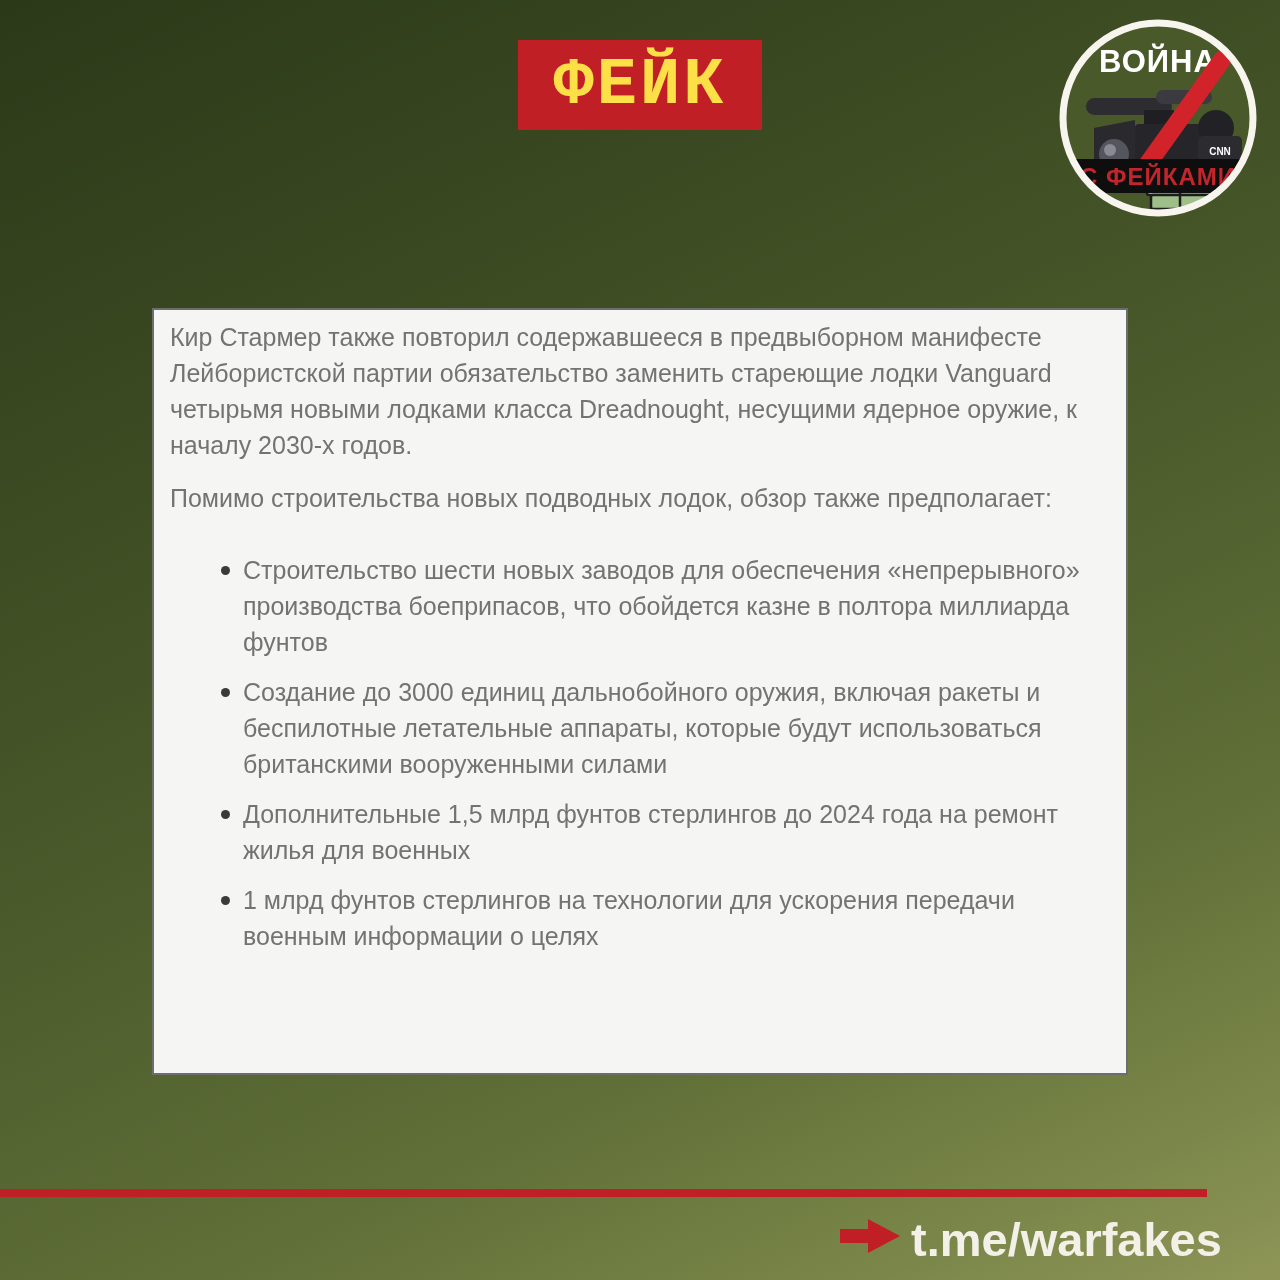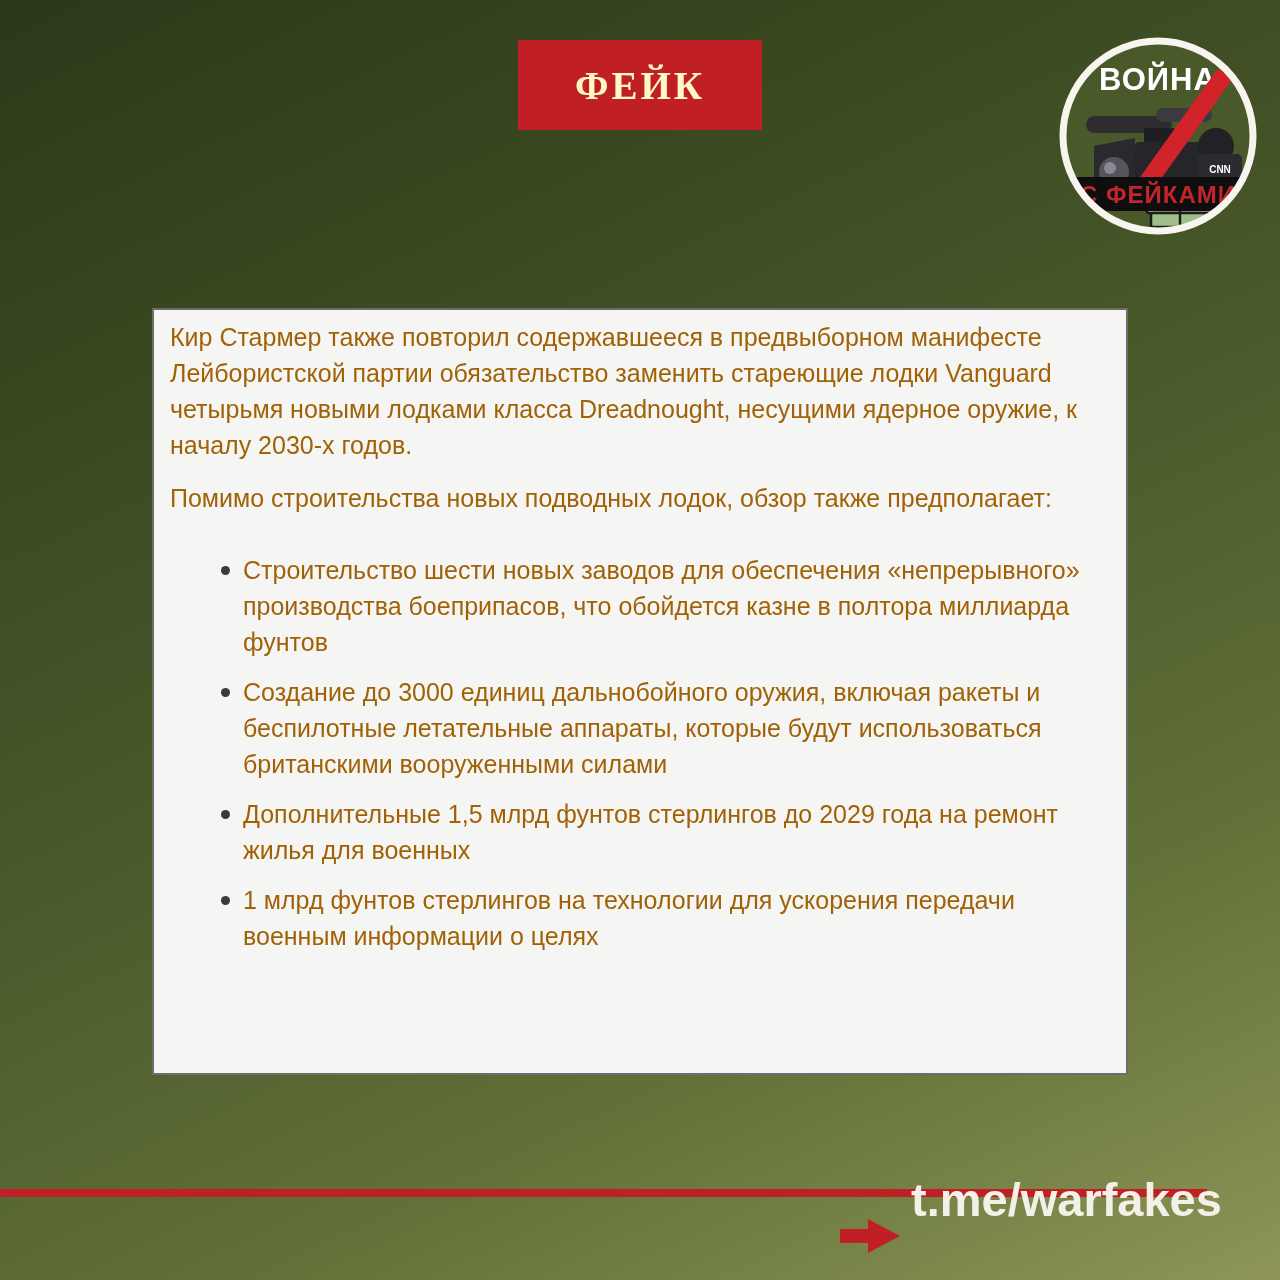--- a/index.html
+++ b/index.html
@@ -10,54 +10,54 @@
     background:linear-gradient(155deg,#2b3919 0%,#3c4b22 28%,#4c5c2c 52%,#617038 74%,#7b874a 90%,#8e9557 100%);
     font-family:"Liberation Sans",sans-serif;
   }
   
   .fake-badge{
     position:absolute;left:518px;top:40px;width:244px;height:90px;
     background:#c11f26;
     display:flex;align-items:center;justify-content:center;
   }
   .fake-badge span{
-    color:#fef9c3;font-size:39px;font-weight:bold;letter-spacing:3px;
-    font-family:Liberation Serif, serif;
+    color:#fde047;font-size:67px;font-weight:bold;letter-spacing:3px;
+    font-family:Liberation Mono, monospace;
   }
   
-  .logo{position:absolute;left:1056px;top:34px;width:204px;height:204px;}
+  .logo{position:absolute;left:1056px;top:16px;width:204px;height:204px;}
   
   .card{
     position:absolute;left:152px;top:308px;width:976px;height:767px;
     background:#f5f5f3;
     border:2px solid #6d6d6d;
     box-sizing:border-box;
     padding:9px 2px 0 16px;
     overflow:hidden;
-    color:#a16207;
+    color:#737373;
     font-size:25px;line-height:36px;
     font-family:"Liberation Sans",sans-serif;
   }
   .card p{margin:0;}
   .card p.p1{margin-bottom:17px;}
   .card p.p2{margin-bottom:36px;}
   .card ul{margin:16px;padding:0 0 0 30px;list-style:none;}
   .card li{position:relative;padding-left:27px;margin-bottom:14px;}
   .card li::before{
     content:"";position:absolute;left:5px;top:14px;
     width:9px;height:9px;border-radius:50%;background:#3a3a3a;
   }
   
   .footer-line{
     position:absolute;left:0;top:1189px;width:1207px;height:8px;
     background:#c11f26;
   }
   .footer-arrow{position:absolute;left:840px;top:1219px;}
   .footer-link{
-    position:absolute;left:911px;top:1172px;
+    position:absolute;left:911px;top:1212px;
     color:#f3f0e8;font-size:47px;font-weight:bold;letter-spacing:0px;
     font-family:"Liberation Sans",sans-serif;
   }
 </style>
 </head>
 <body>
 
 <div class="page">
 
   <div class="fake-badge">
@@ -108,21 +108,21 @@
       <circle cx="102" cy="102" r="95" fill="none" stroke="#f7f5ee" stroke-width="7"></circle>
     </svg>
   </div>
 
   <div class="card">
     <p class="p1">Кир Стармер также повторил содержавшееся в предвыборном манифесте Лейбористской партии обязательство заменить стареющие лодки Vanguard четырьмя новыми лодками класса Dreadnought, несущими ядерное оружие, к началу 2030-х годов.</p>
     <p class="p2">Помимо строительства новых подводных лодок, обзор также предполагает:</p>
     <ul>
       <li>Строительство шести новых заводов для обеспечения «непрерывного» производства боеприпасов, что обойдется казне в полтора миллиарда фунтов</li>
       <li>Создание до 3000 единиц дальнобойного оружия, включая ракеты и беспилотные летательные аппараты, которые будут использоваться британскими вооруженными силами</li>
-      <li>Дополнительные 1,5 млрд фунтов стерлингов до 2029 года на ремонт жилья для военных</li>
+      <li>Дополнительные 1,5 млрд фунтов стерлингов до 2024 года на ремонт жилья для военных</li>
       <li>1 млрд фунтов стерлингов на технологии для ускорения передачи военным информации о целях</li>
     </ul>
   </div>
 
   <div class="footer-line"></div>
   <svg class="footer-arrow" width="60" height="34" viewBox="0 0 60 34">
     <rect x="0" y="10" width="30" height="14" fill="#c11f26"></rect>
     <polygon points="28,0 60,17 28,34" fill="#c11f26"></polygon>
   </svg>
   <div class="footer-link">t.me/warfakes</div>

